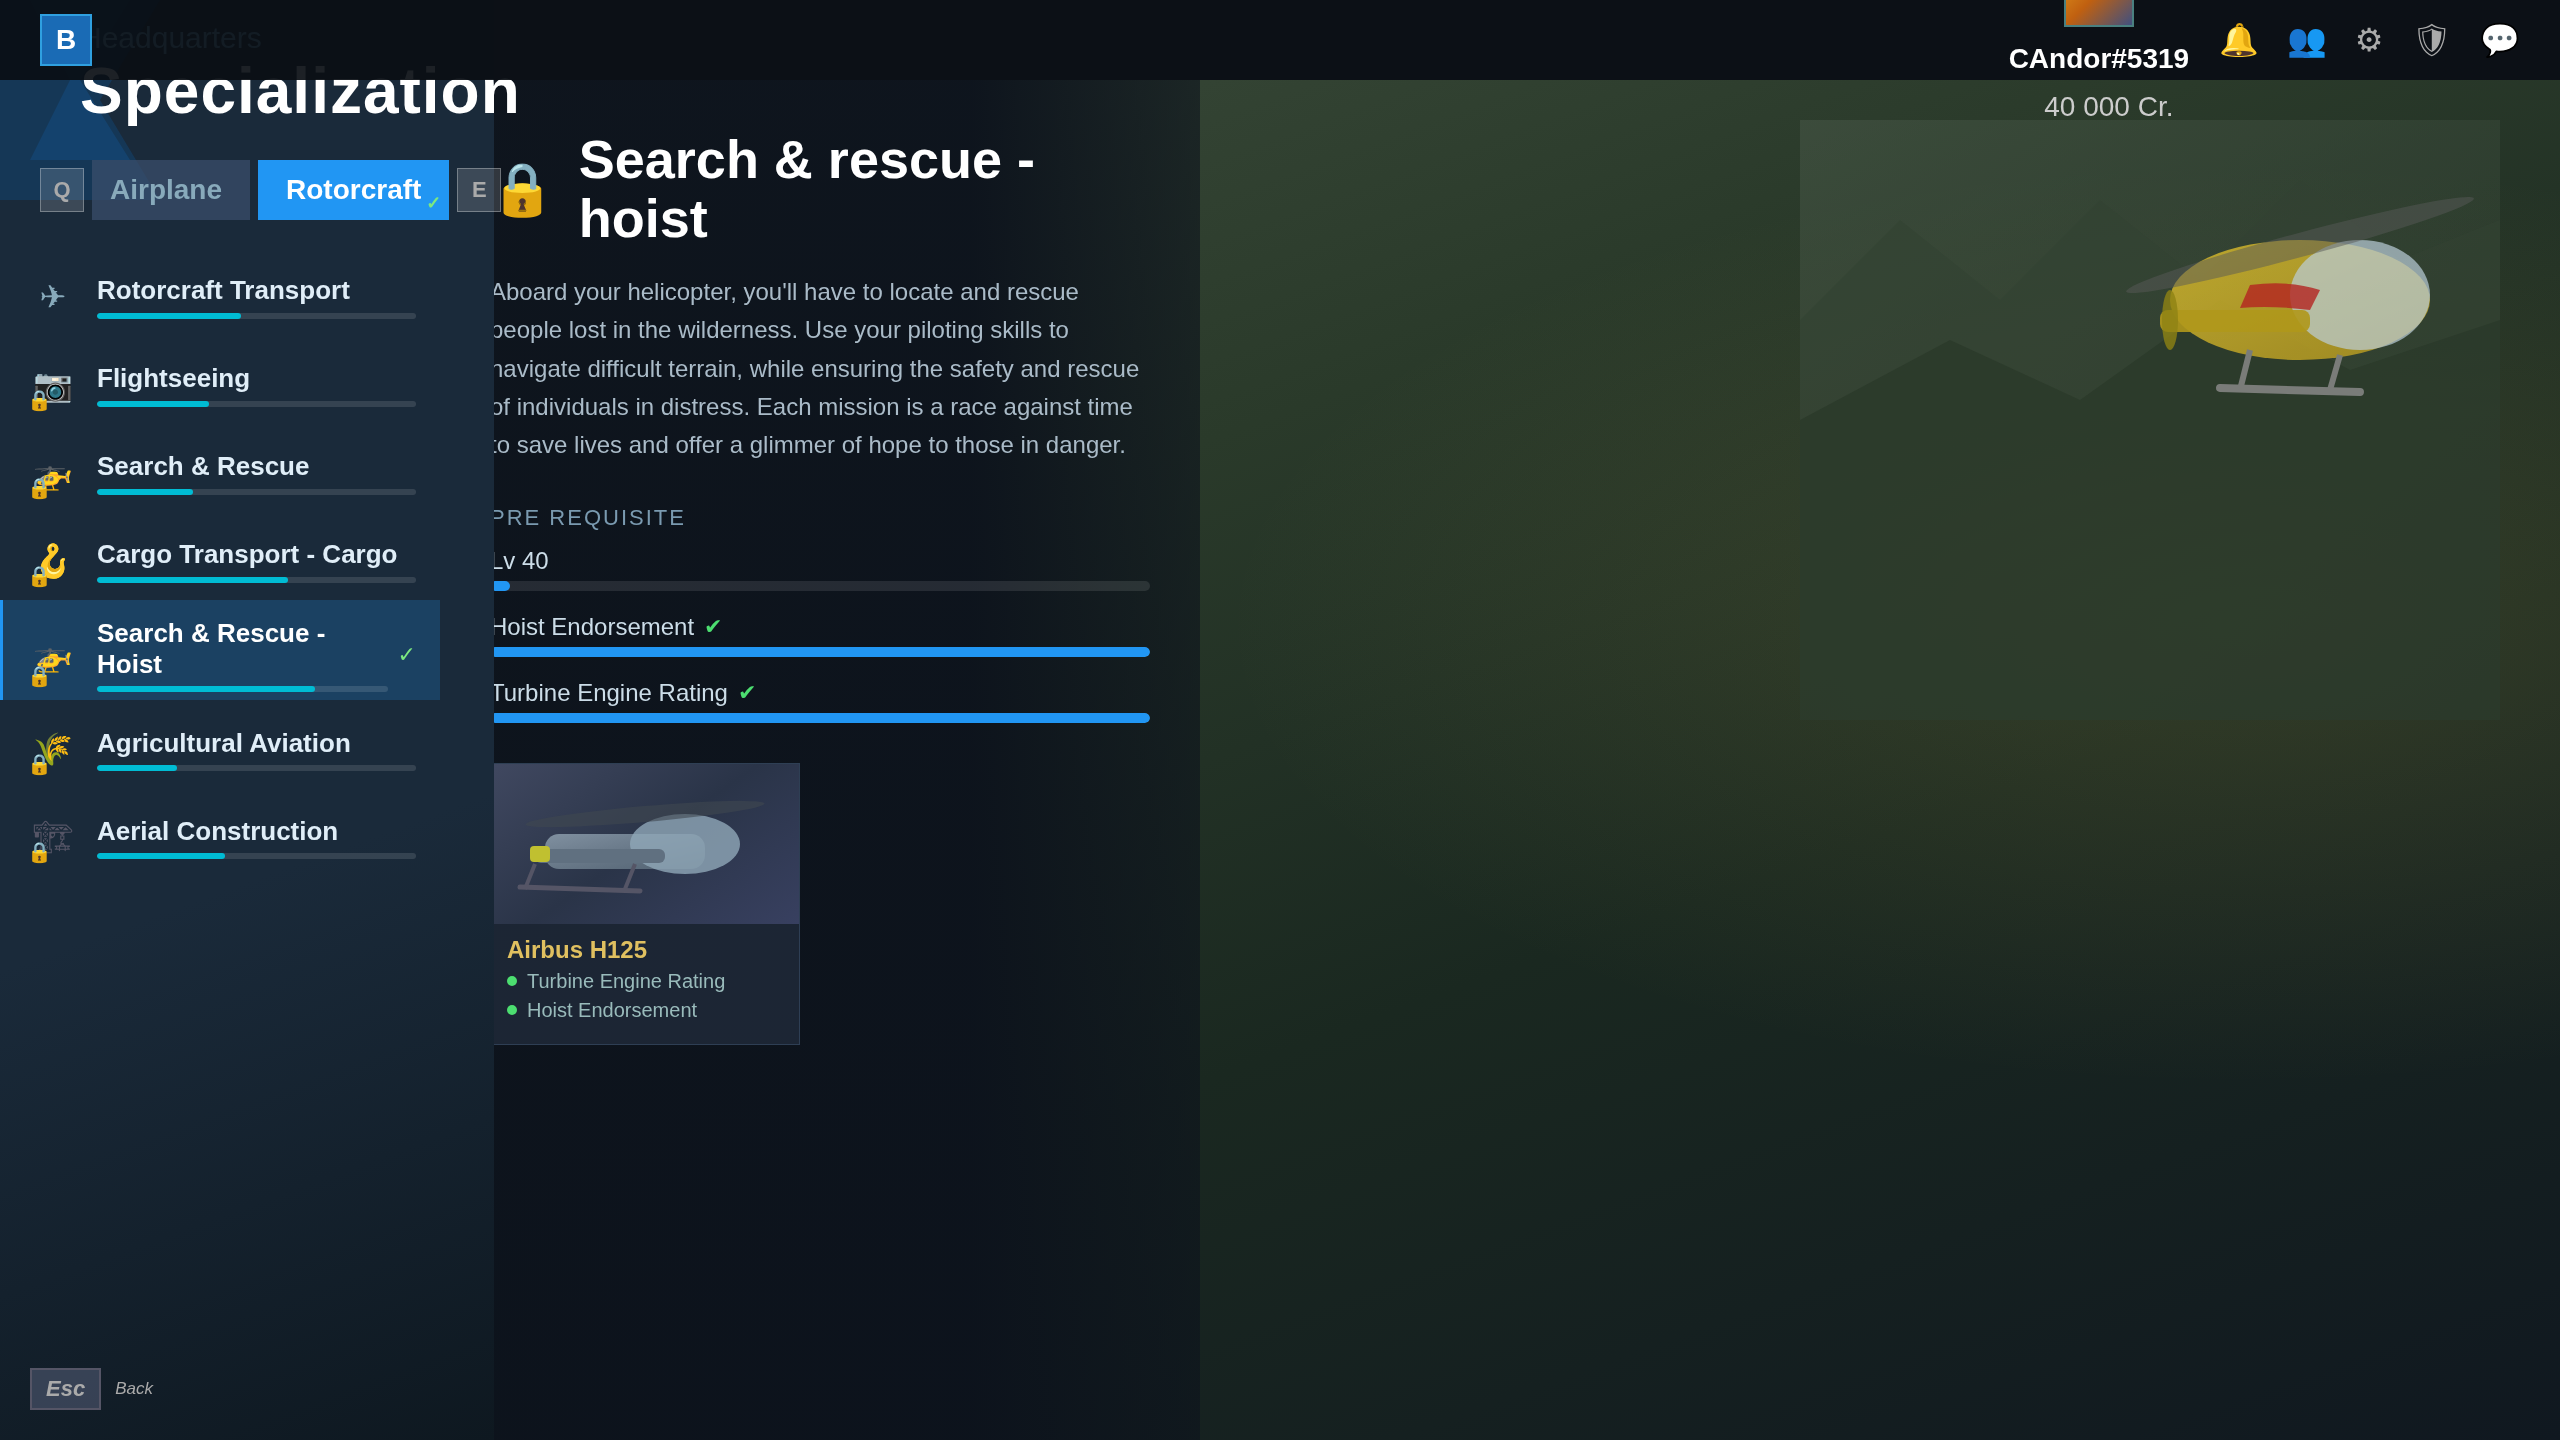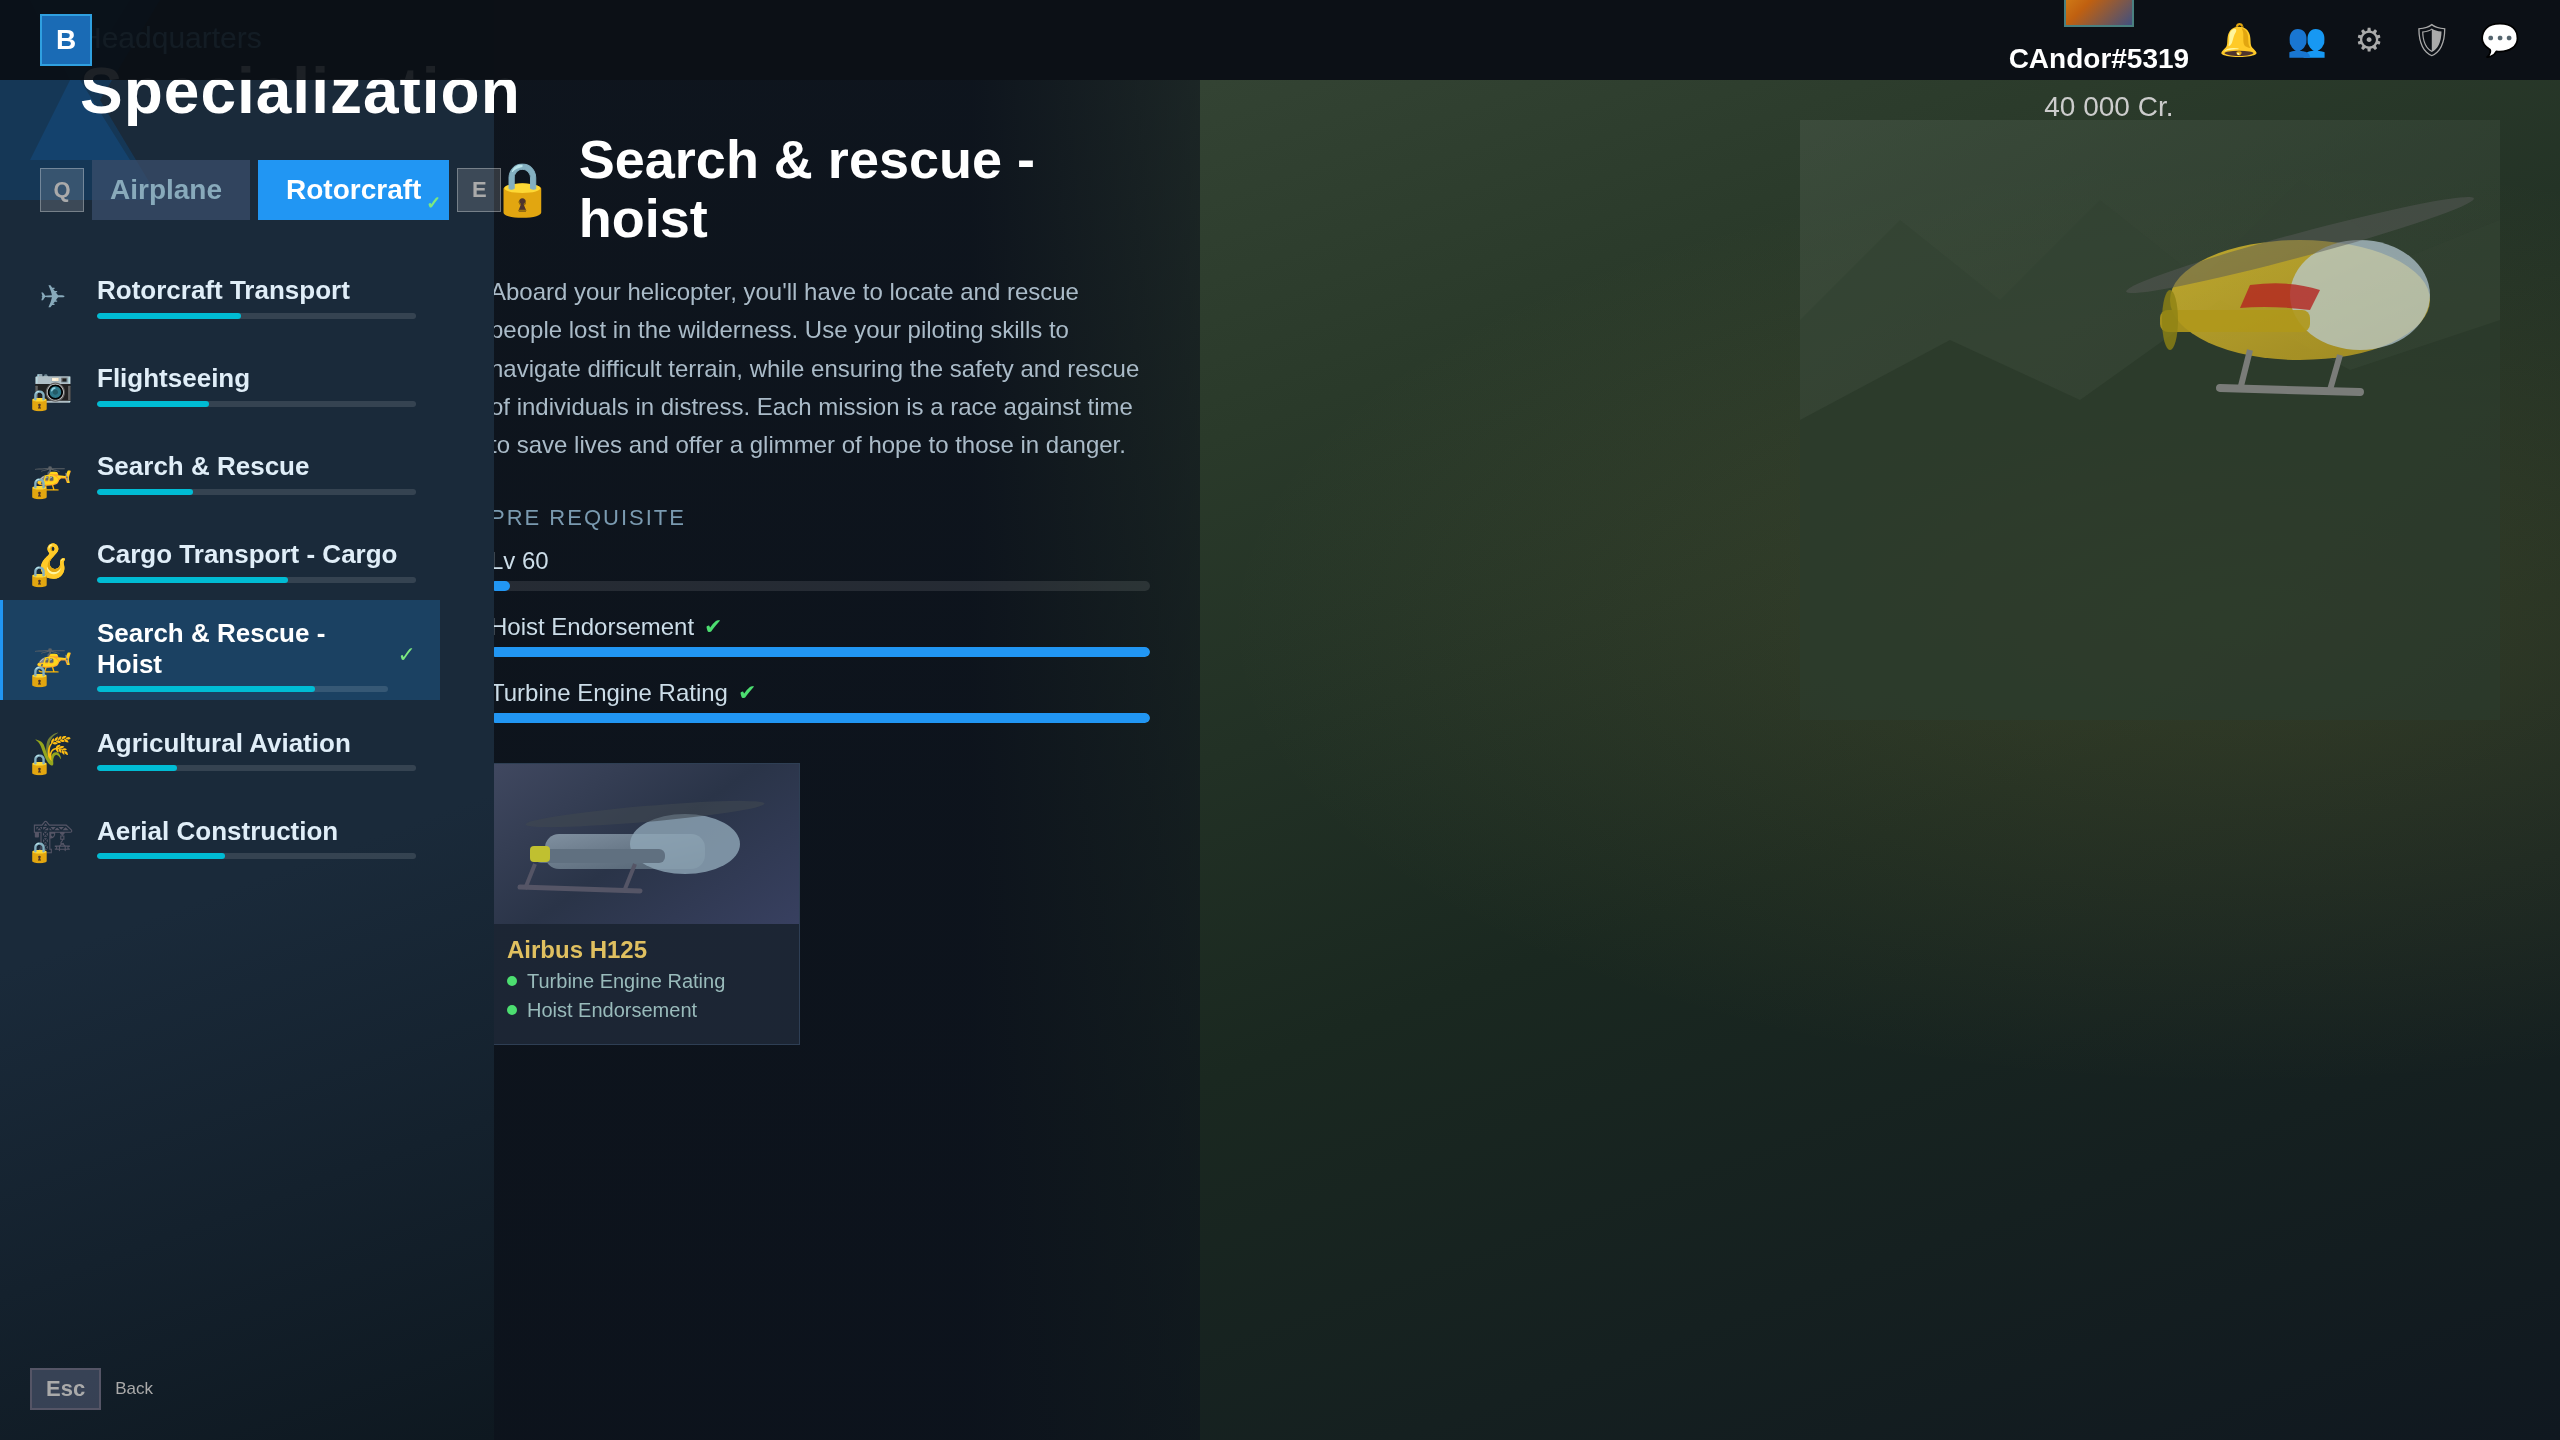--- a/index.html
+++ b/index.html
@@ -376,20 +376,21 @@
     
     .esc-back {
       position: absolute;
       bottom: 30px;
       left: 30px;
       display: flex;
       align-items: center;
       gap: 14px;
       z-index: 200;
       cursor: pointer;
+      font-style: italic;
     }
     .esc-key {
       background: rgba(60,70,90,0.9);
       border: 2px solid #556;
       color: #aaa;
       font-size: 22px;
       padding: 6px 14px;
       font-weight: bold;
     }
     .back-label {
@@ -570,21 +571,21 @@
     <div class="detail-title-row">
       <span class="lock-icon-lg">🔒</span>
       <span class="detail-title">Search &amp; rescue - hoist</span>
     </div>
     <div class="detail-desc">Aboard your helicopter, you'll have to locate and rescue people lost in the wilderness. Use your piloting skills to navigate difficult terrain, while ensuring the safety and rescue of individuals in distress. Each mission is a race against time to save lives and offer a glimmer of hope to those in danger.</div>
 
     <div class="prereq-label">Pre requisite</div>
 
     <div class="prereq-item">
       <div class="prereq-name">
-        <span>Lv 60</span>
+        <span>Lv 40</span>
       </div>
       <div class="prereq-prog-wrap">
         <div class="prereq-prog-fill" style="width:3%"></div>
 
       </div>
     </div>
 
     <div class="prereq-item">
       <div class="prereq-name">
         <span>Hoist Endorsement</span>

